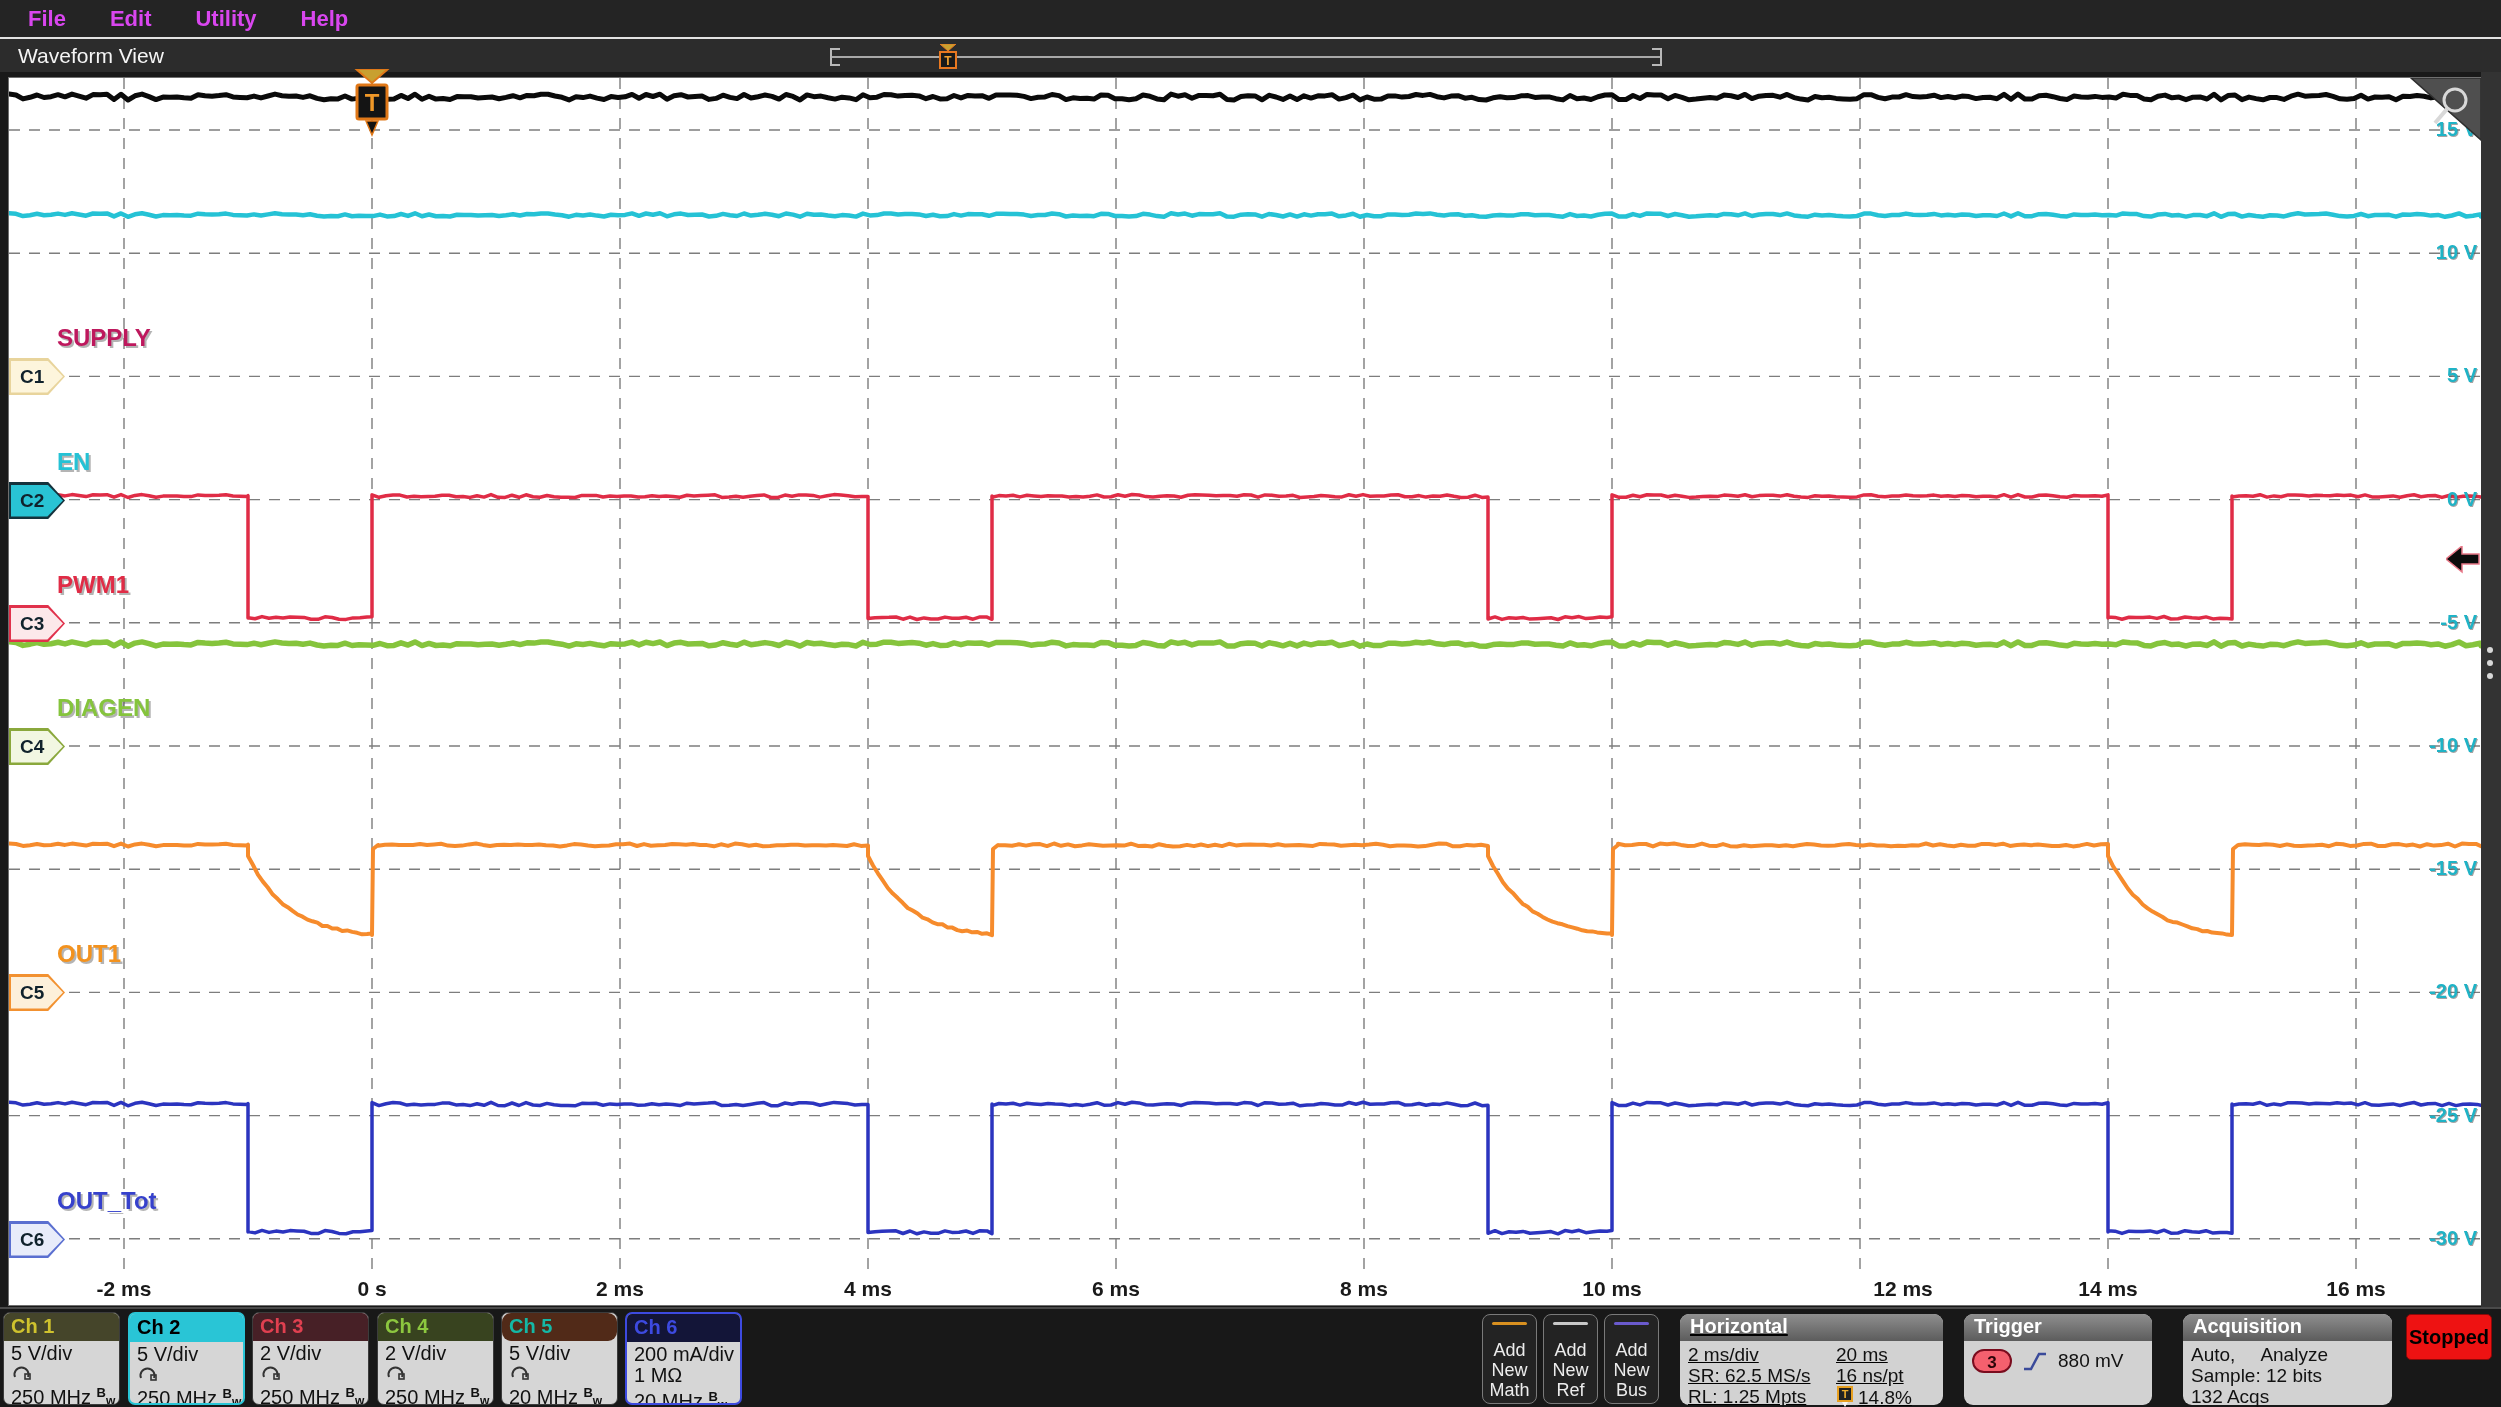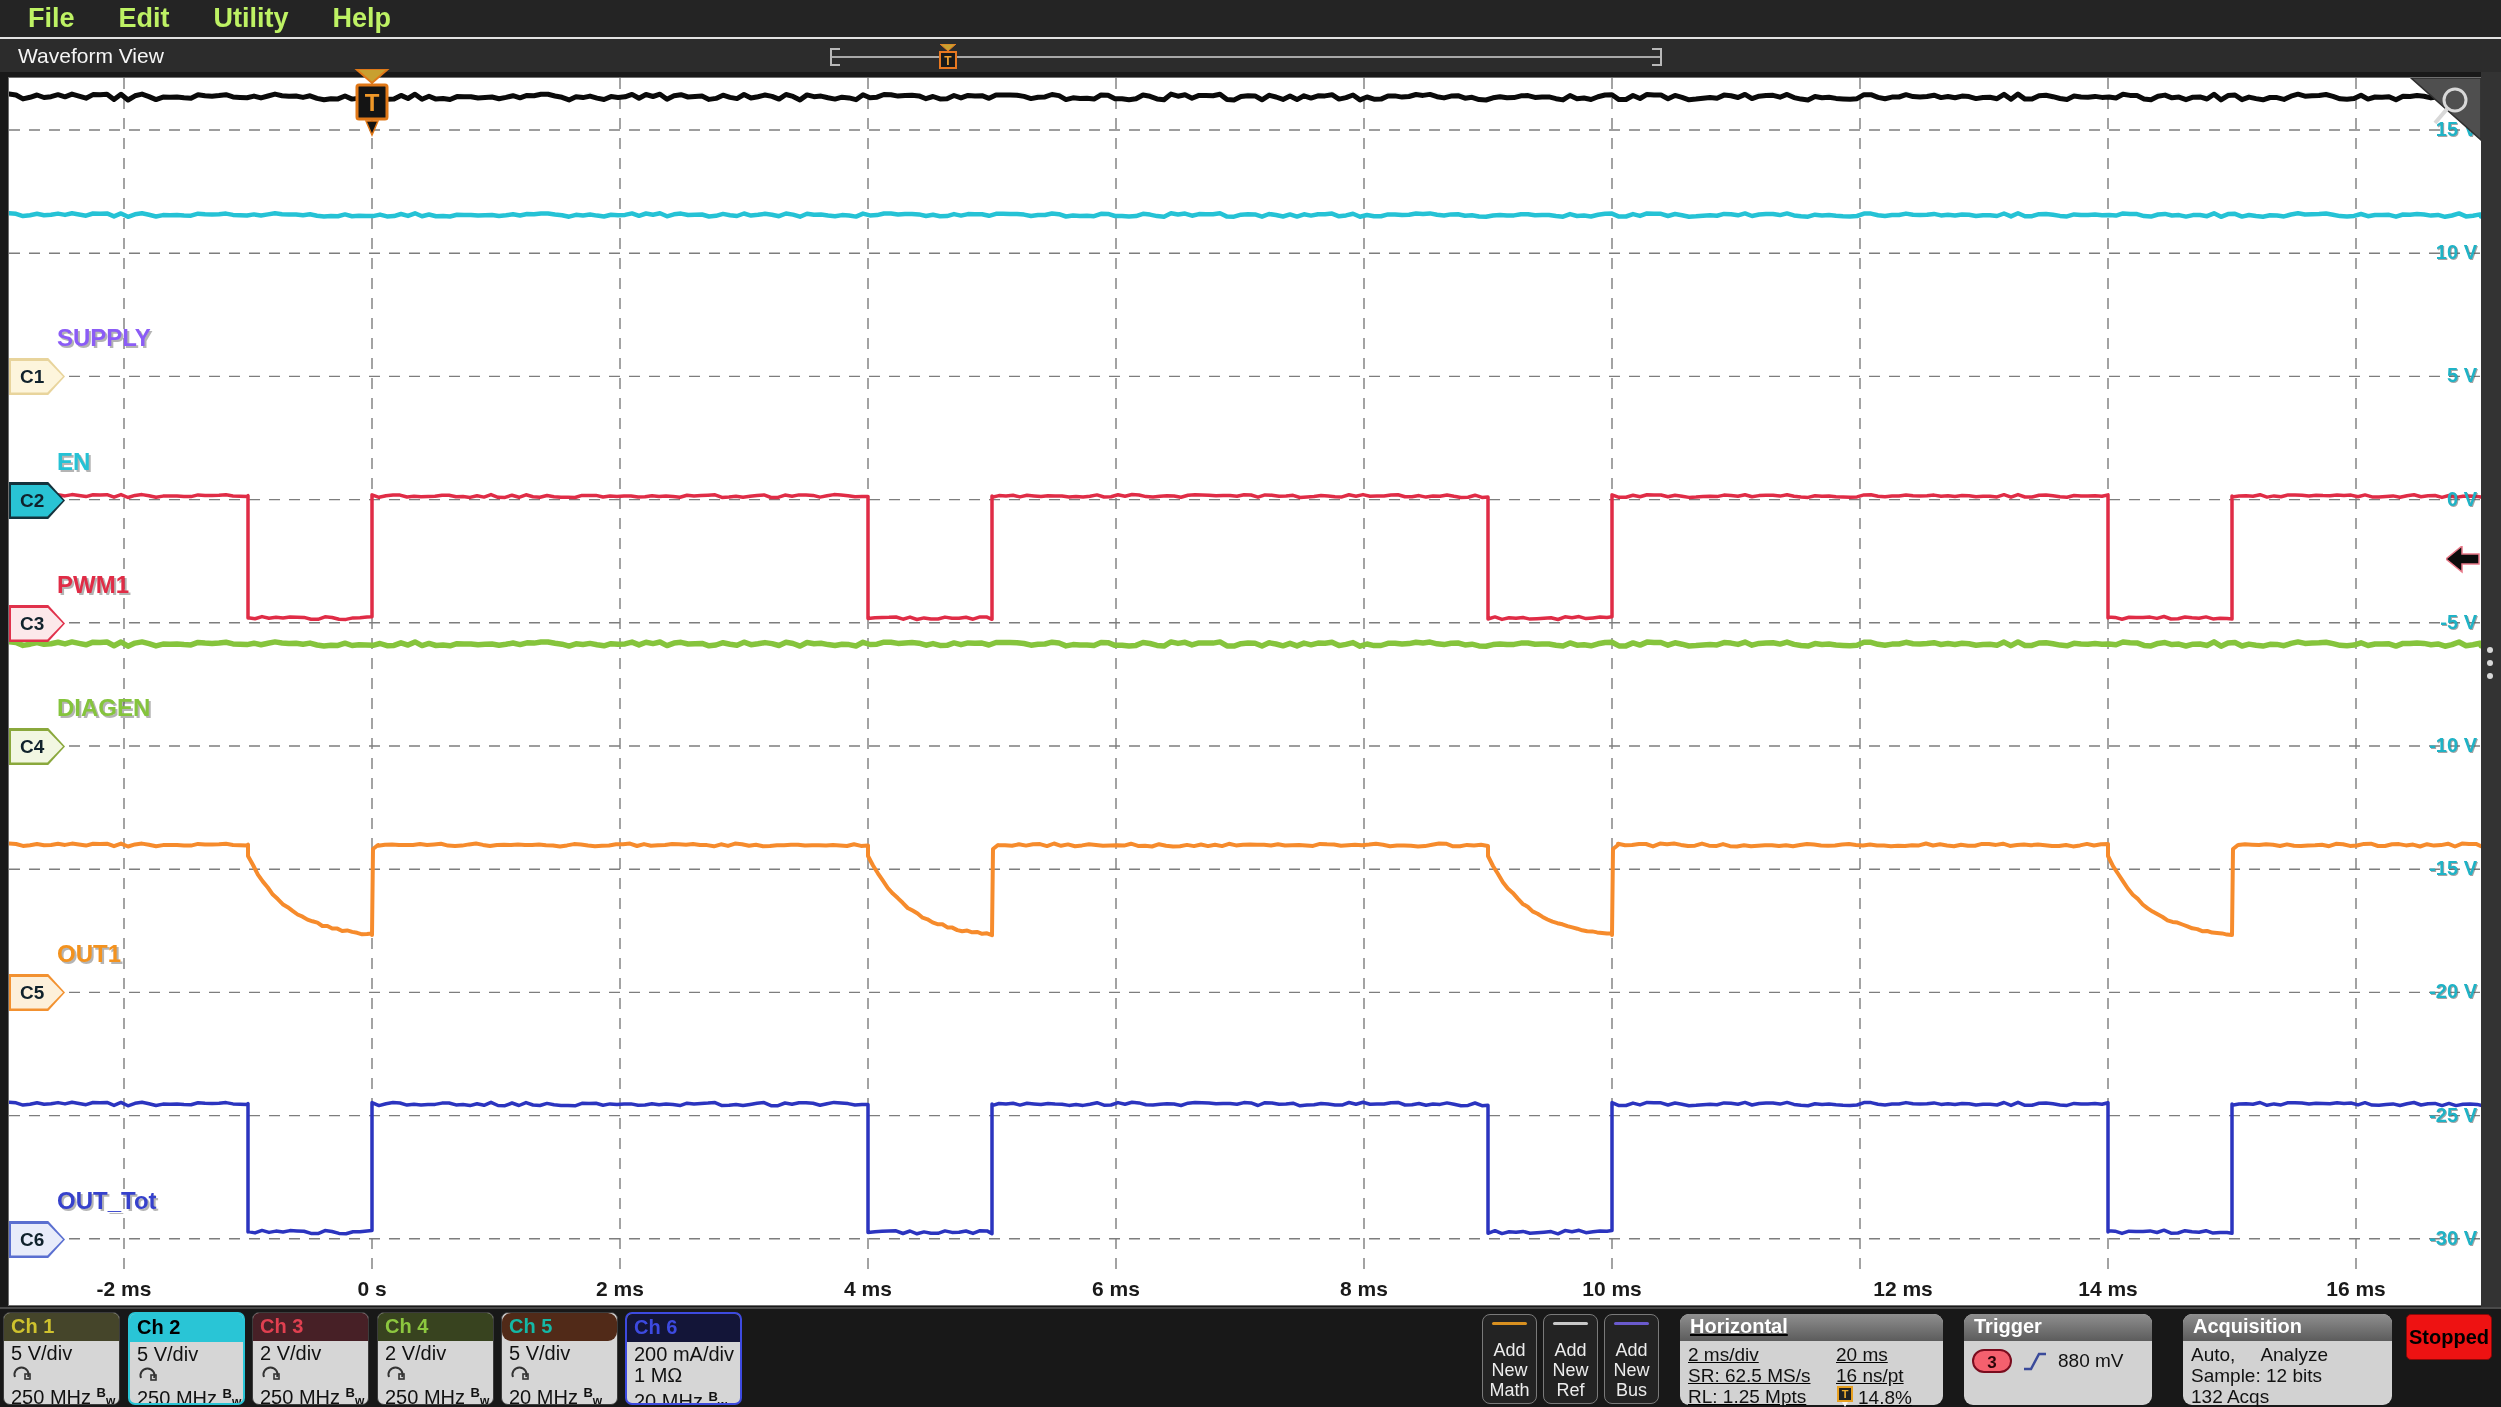--- a/index.html
+++ b/index.html
@@ -2,21 +2,21 @@
 <html><head>
 <meta charset="utf-8">
 <style>
   html,body{margin:0;padding:0;background:#101010;}
   .screen{position:relative;width:2501px;height:1407px;background:#191919;
           font-family:"Liberation Sans",sans-serif;overflow:hidden;}
 
   
   .menubar{position:absolute;left:0;top:0;width:100%;height:37px;background:#242424;
            display:flex;align-items:center;padding-left:28px;column-gap:44px;box-sizing:border-box;}
-  .menuitem{color:#bef264;font-size:27px;font-weight:bold;cursor:default;}
+  .menuitem{color:#d946ef;font-size:22px;font-weight:bold;cursor:default;}
 
   
   .tabbar{position:absolute;left:0;top:37px;width:100%;height:35px;background:#2c2c2c;
           border-top:2px solid #e2e2e2;box-sizing:border-box;}
   .viewtitle{position:absolute;left:18px;top:5px;color:#f5f5f5;font-size:21px;}
   .minimap{position:absolute;left:826px;top:2px;width:840px;height:30px;}
   .minitrig{position:absolute;left:936px;top:3px;width:24px;height:28px;}
 
   
   .plotwrap{position:absolute;left:8px;top:77px;width:2472px;height:1227px;background:#ffffff;
@@ -152,21 +152,21 @@
 
     <div class="trigmark">
       <svg width="36" height="72">
         <polygon points="2,0 34,0 18,14" fill="#c8a030" stroke="#e07818" stroke-width="2"></polygon>
         <rect x="3" y="16" width="30" height="34" rx="2" fill="#141414" stroke="#e07818" stroke-width="3"></rect>
         <text x="18" y="42" text-anchor="middle" font-size="24" font-weight="bold" fill="#f09828" font-family="Liberation Sans, sans-serif">T</text>
         <polygon points="12,52 24,52 18,66" fill="#141414" stroke="#e07818" stroke-width="1.5"></polygon>
       </svg>
     </div>
 
-    <div class="chname" style="top:246px;color:#8b5cf6;">SUPPLY</div>
+    <div class="chname" style="top:246px;color:#be185d;">SUPPLY</div>
     <div class="chname" style="top:370px;color:#25c2d5;">EN</div>
     <div class="chname" style="top:493px;color:#e02c46;">PWM1</div>
     <div class="chname" style="top:616px;color:#85c43c;">DIAGEN</div>
     <div class="chname" style="top:862px;color:#f3921e;">OUT1</div>
     <div class="chname" style="top:1109px;color:#3641cc;">OUT_Tot</div>
 
     <div class="cb-outer" style="top:280px;background:#e8d49c;">
       <div class="cb-inner" style="background:#fdf5dc;">C1</div>
       </div>
     <div class="cb-outer" style="top:404px;background:#14323c;">

